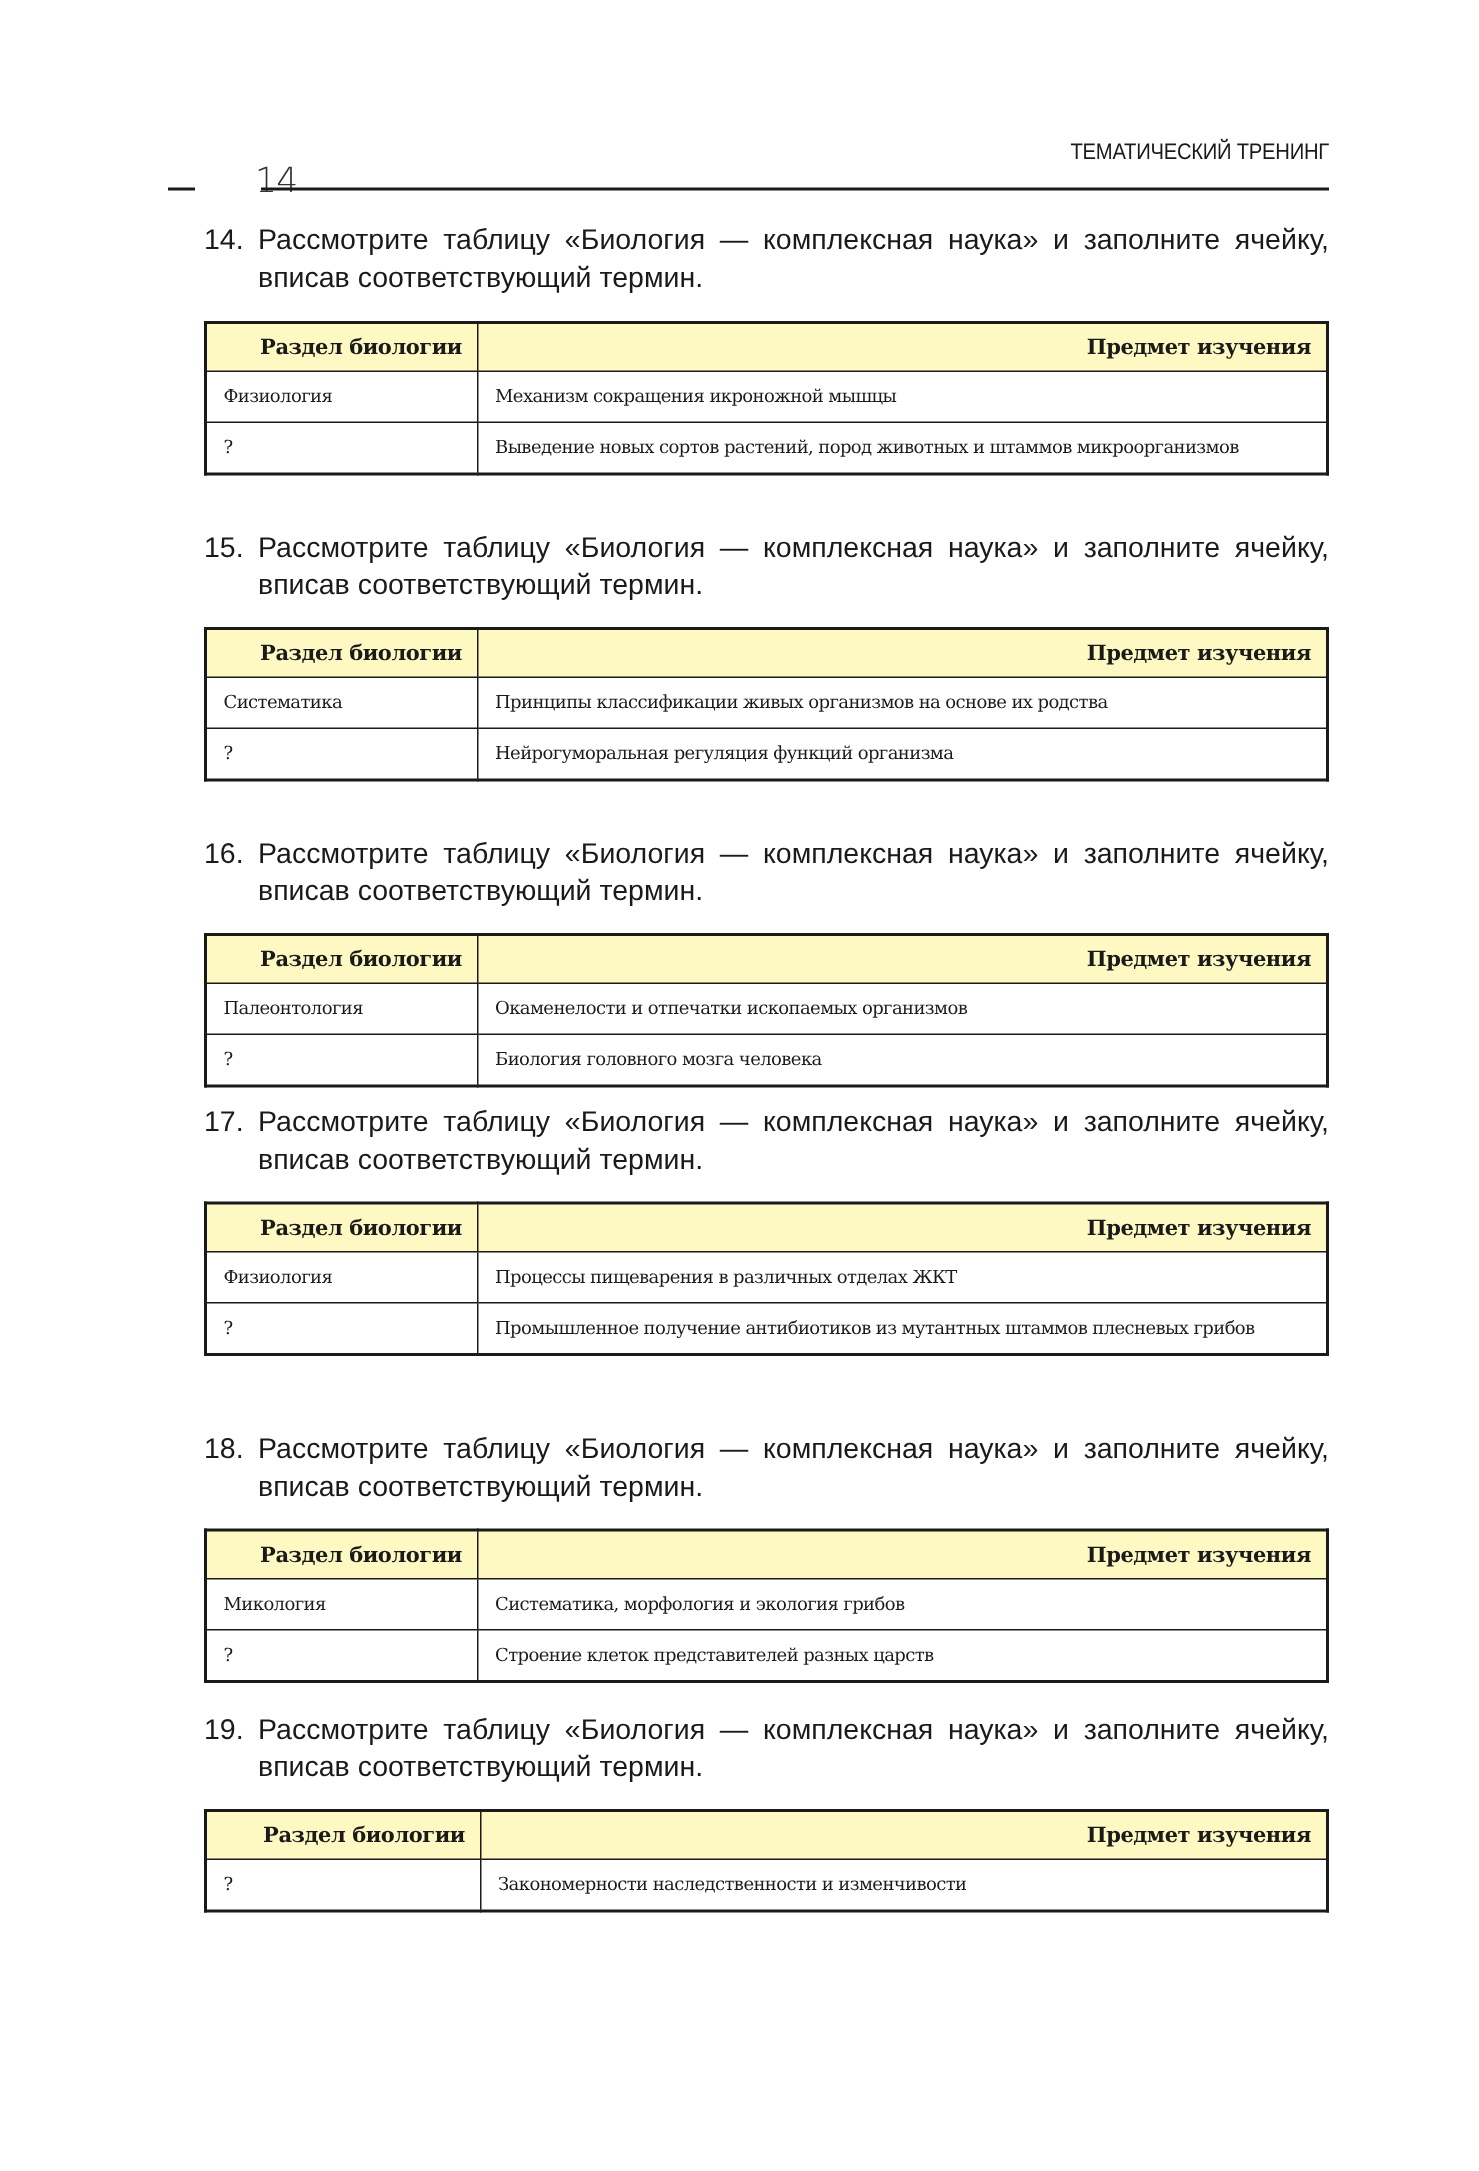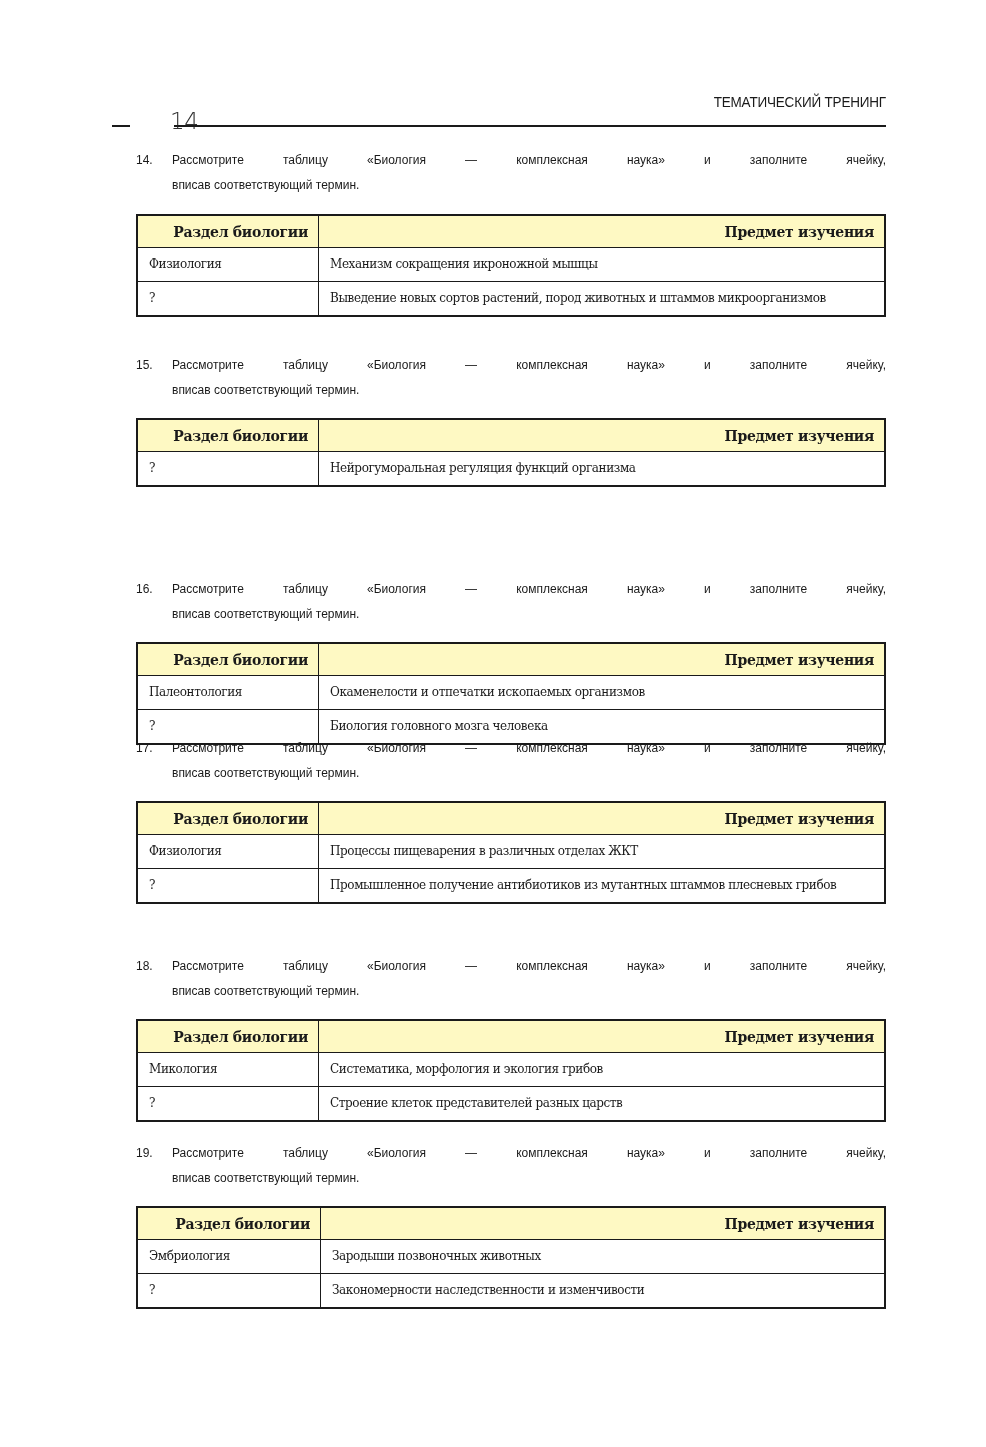--- a/index.html
+++ b/index.html
@@ -17,21 +17,21 @@
   .page-number {
     position: absolute; left: 134px; top: 108px; font-family: "DejaVu Sans", sans-serif;
     font-size: 23px; font-weight: 300; color: #333; letter-spacing: -0.5px; margin-left: 36px;
   }
   .header-rule-right {
     position: absolute; left: 174px; top: 125px; width: 712px; height: 2px; background: #1a1a1a;
   }
 
   .task { position: absolute; left: 136px; width: 750px; }
   .task-text {
-    font-family: "Liberation Sans", sans-serif; font-size: 12px; line-height: 25px;
+    font-family: "Liberation Sans", sans-serif; font-size: 19px; line-height: 25px;
     display: flex; transform-origin: left; 
   }
   .task-num { width: 36px; flex: none; }
   .task-body { flex: 1; text-align: justify; text-align-last: left; }
   .task-body .line1 { display: block; text-align: justify; text-align-last: justify; }
 
   table.bio {
     position: absolute; left: 0; width: 750px; border-collapse: collapse;
     font-family: "DejaVu Serif", serif; font-size: 16px;
     border: 2px solid #1a1a1a;
@@ -91,28 +91,32 @@
         <span>вписав соответствующий термин.</span>
       </span>
     </div>
     <table class="bio" style="top:65px;">
       <tbody>
           <tr>
         <th class="c1">Раздел биологии</th>
         <th>Предмет изучения</th>
       </tr>
       <tr>
+        <td class="c1">Систематика</td>
+        <td>Принципы классификации живых организмов на основе их родства</td>
+      </tr>
+      <tr>
         <td class="c1">?</td>
         <td>Нейрогуморальная регуляция функций организма</td>
       </tr>
     </tbody>
       </table>
   </div>
 
-  <div class="task" style="top:557px;margin-top:20px;">
+  <div class="task" style="top:557px;">
     <div class="task-text">
       <span class="task-num">16.</span>
       <span class="task-body">
         <span class="line1">Рассмотрите таблицу «Биология — комплексная наука» и заполните ячейку,</span>
         <span>вписав соответствующий термин.</span>
       </span>
     </div>
     <table class="bio" style="top:65px;">
       <tbody>
           <tr>
@@ -191,24 +195,20 @@
         <span>вписав соответствующий термин.</span>
       </span>
     </div>
     <table class="bio" style="top:65px;">
       <tbody>
           <tr>
         <th class="c1" style="width:162px;">Раздел биологии</th>
         <th>Предмет изучения</th>
       </tr>
       <tr>
-        <td class="c1">Эмбриология</td>
-        <td>Зародыши позвоночных животных</td>
-      </tr>
-      <tr>
         <td class="c1">?</td>
         <td>Закономерности наследственности и изменчивости</td>
       </tr>
     </tbody>
       </table>
   </div>
 
 </div>
 
 </body></html>

